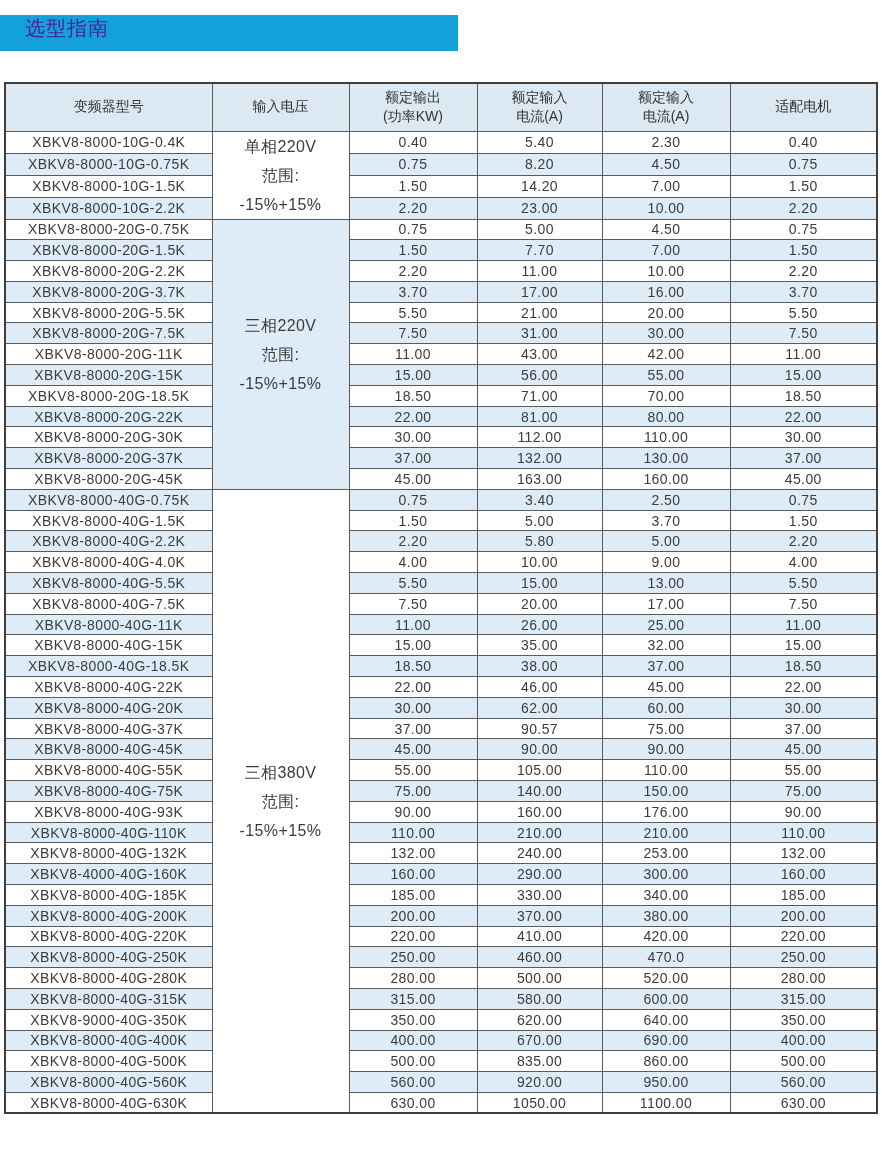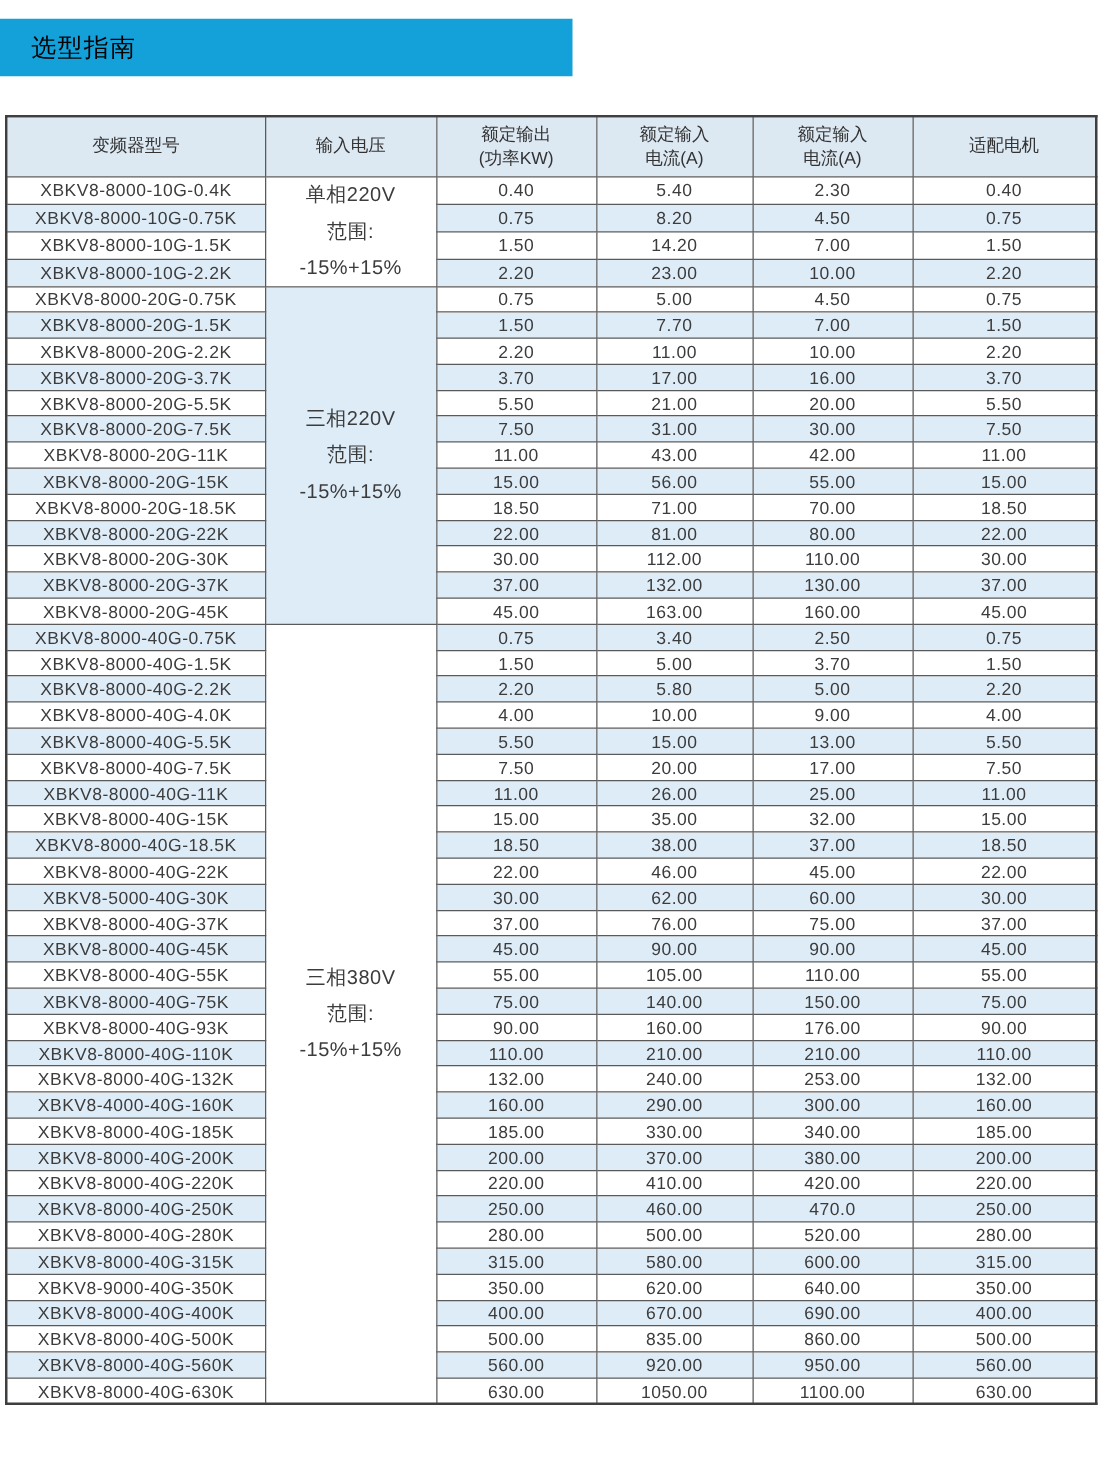--- a/index.html
+++ b/index.html
@@ -13,24 +13,24 @@
   * { box-sizing: border-box; }
   html, body {
     margin: 0; padding: 0;
     width: 882px; height: 1166px;
     background: #ffffff;
     font-family: "Liberation Sans", sans-serif;
     color: var(--text);
   }
   .title-bar {
     margin: 15px 0 0 0;
-    width: 458px; height: 46px;
+    width: 458px; height: 36px;
     background: var(--accent);
-    color: #000000;
-    display: flex; align-items: center;
+    color: #4c1d95;
+    display: flex; align-items: flex-start;
     padding-left: 25px;
     font-size: 20px;
     letter-spacing: 1px;
   }
   table.spec {
     border-collapse: collapse;
     table-layout: fixed;
     width: 872px;
     margin: 31px 0 0 4px;
     border: 2px solid var(--border-dark);
@@ -296,30 +296,30 @@
         <td>18.50</td>
       </tr>
       <tr>
         <td class="model">XBKV8-8000-40G-22K</td>
         <td>22.00</td>
         <td>46.00</td>
         <td>45.00</td>
         <td>22.00</td>
       </tr>
       <tr class="stripe">
-        <td class="model">XBKV8-5000-40G-30K</td>
+        <td class="model">XBKV8-8000-40G-20K</td>
         <td>30.00</td>
         <td>62.00</td>
         <td>60.00</td>
         <td>30.00</td>
       </tr>
       <tr>
         <td class="model">XBKV8-8000-40G-37K</td>
         <td>37.00</td>
-        <td>76.00</td>
+        <td>90.57</td>
         <td>75.00</td>
         <td>37.00</td>
       </tr>
       <tr class="stripe">
         <td class="model">XBKV8-8000-40G-45K</td>
         <td>45.00</td>
         <td>90.00</td>
         <td>90.00</td>
         <td>45.00</td>
       </tr>

